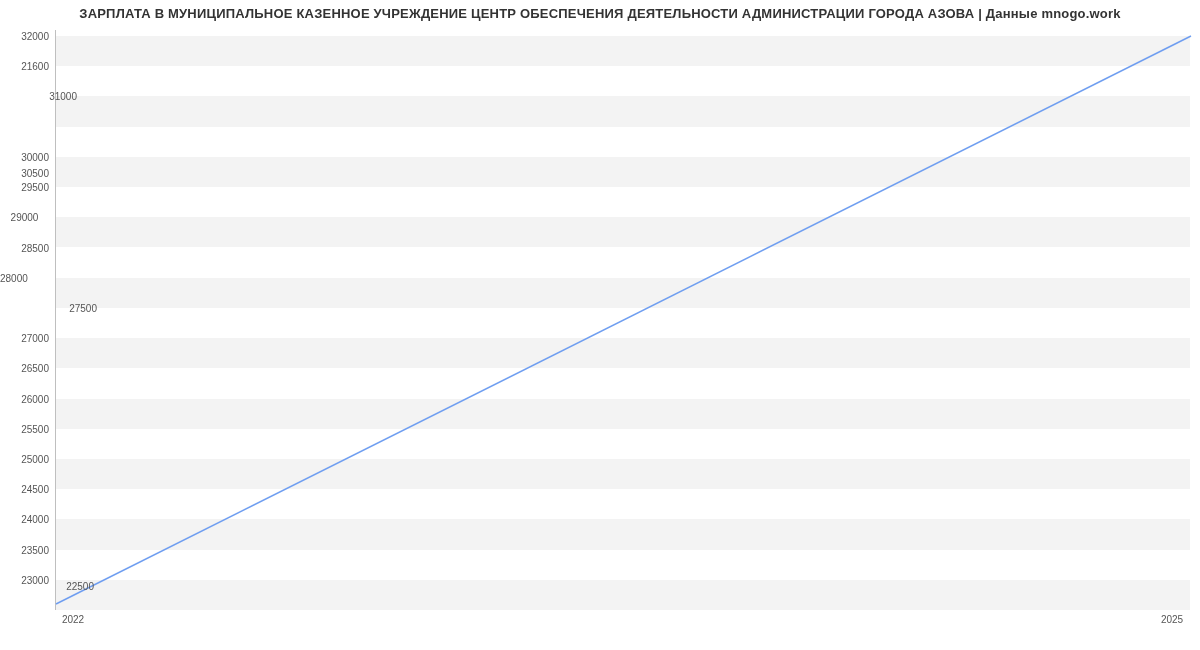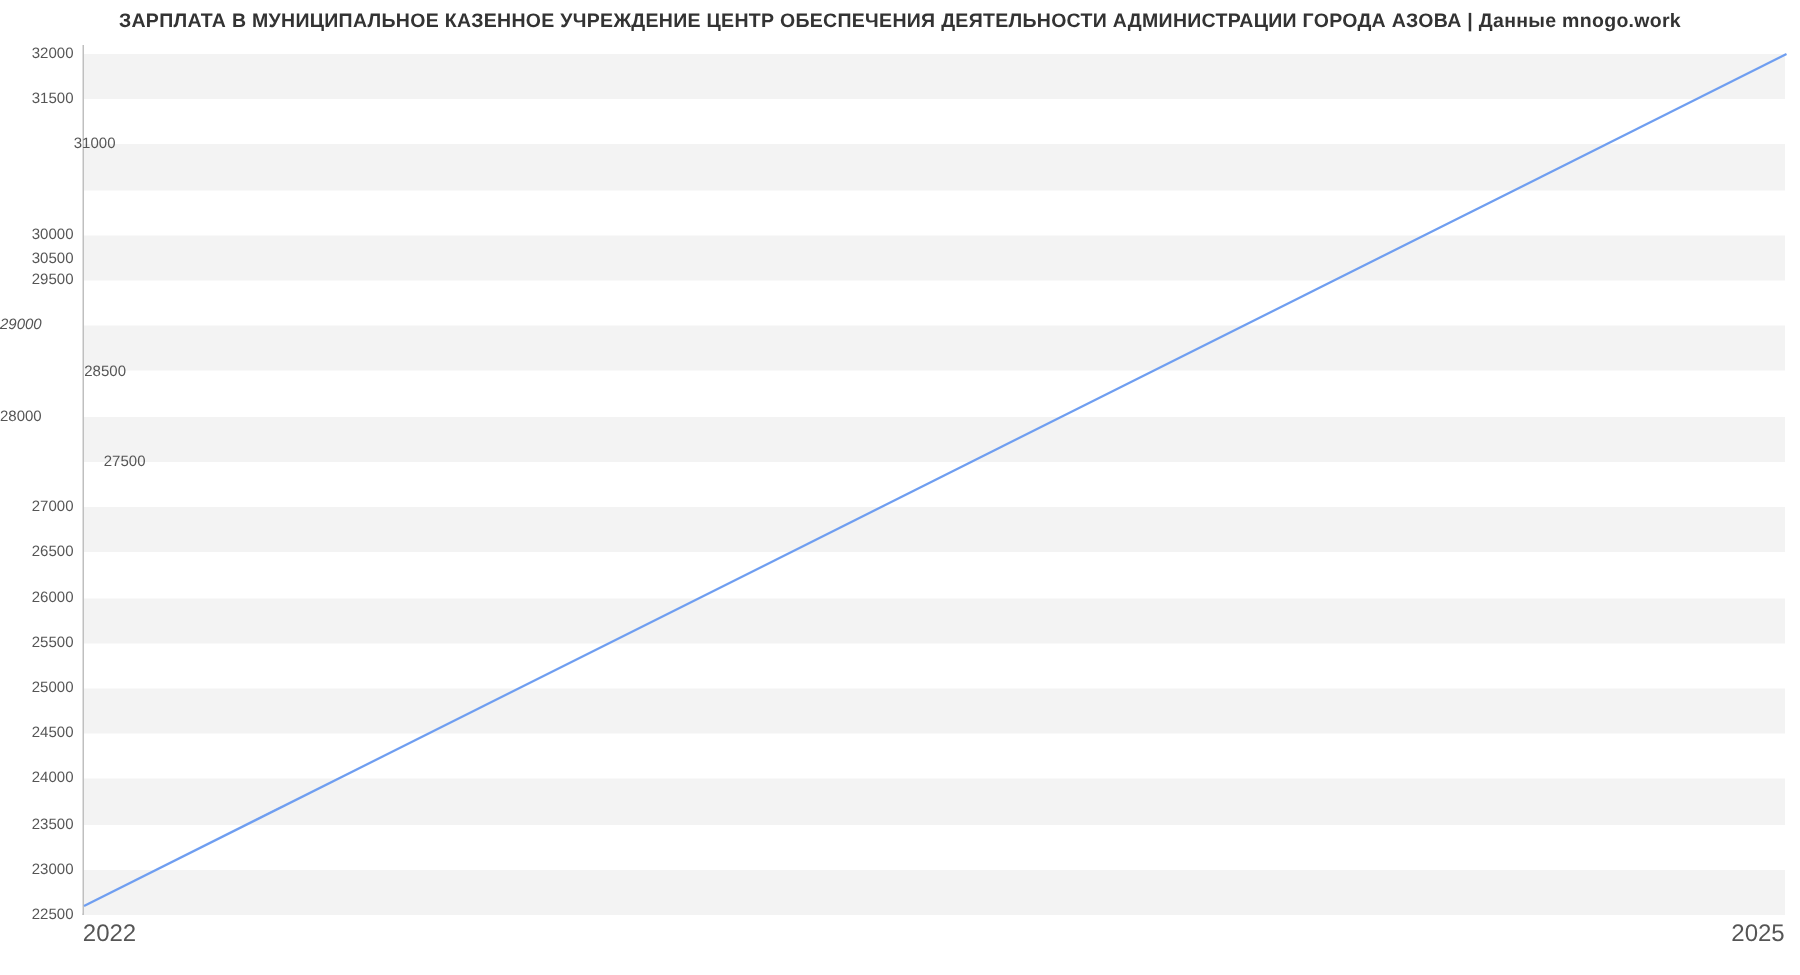--- a/index.html
+++ b/index.html
@@ -48,21 +48,21 @@
     right: 1150px; 
     width: 50px;
     text-align: right;
     font-size: 10px;
     color: #555;
     transform: translateY(-50%);
   }
   .x-tick-label {
     position: absolute;
     top: 614px;
-    font-size: 16px;
+    font-size: 10px;
     color: #555;
     transform: translateX(-50%);
   }
   svg.line-layer {
     position: absolute;
     left: 0;
     top: 0;
     width: 100%;
     height: 100%;
     overflow: visible;
@@ -87,35 +87,35 @@
       <div class="gridband" style="top: 247.708px; height: 30.2083px;"></div>
       <div class="gridband" style="top: 308.125px; height: 30.2083px;"></div>
       <div class="gridband" style="top: 368.542px; height: 30.2083px;"></div>
       <div class="gridband" style="top: 428.958px; height: 30.2083px;"></div>
       <div class="gridband" style="top: 489.375px; height: 30.2083px;"></div>
       <div class="gridband" style="top: 549.792px; height: 30.2083px;"></div>
       <svg class="line-layer" id="svg">
         <path d="M0 573.9583333333334 L1135 6.041666666666629" class="series-line"></path>
       </svg>
   </div>
-<div class="y-tick-label" style="top: 610px; left: 0px; width: 49px; text-align: right;">22500</div>
+<div class="y-tick-label" style="top: 586px; left: 0px; width: 49px; text-align: right; padding-left: 45px;">22500</div>
     <div class="y-tick-label" style="top: 579.792px; left: 0px; width: 49px; text-align: right;">23000</div>
     <div class="y-tick-label" style="top: 549.583px; left: 0px; width: 49px; text-align: right;">23500</div>
     <div class="y-tick-label" style="top: 519.375px; left: 0px; width: 49px; text-align: right;">24000</div>
     <div class="y-tick-label" style="top: 489.167px; left: 0px; width: 49px; text-align: right;">24500</div>
     <div class="y-tick-label" style="top: 458.958px; left: 0px; width: 49px; text-align: right;">25000</div>
     <div class="y-tick-label" style="top: 428.75px; left: 0px; width: 49px; text-align: right;">25500</div>
     <div class="y-tick-label" style="top: 398.542px; left: 0px; width: 49px; text-align: right;">26000</div>
     <div class="y-tick-label" style="top: 368.333px; left: 0px; width: 49px; text-align: right;">26500</div>
     <div class="y-tick-label" style="top: 338.125px; left: 0px; width: 49px; text-align: right;">27000</div>
     <div class="y-tick-label" style="top: 307.917px; left: 0px; width: 49px; text-align: right; margin-left: 48px;">27500</div>
     <div class="y-tick-label" style="top: 277.708px; left: 0px; width: 49px; text-align: left;">28000</div>
-    <div class="y-tick-label" style="top: 247.5px; left: 0px; width: 49px; text-align: right; padding-left: 35px;">28500</div>
-    <div class="y-tick-label" style="top: 217.292px; left: 0px; width: 49px; text-align: left; font-style: italic;">29000</div>
+    <div class="y-tick-label" style="top: 247.5px; left: 0px; width: 49px; text-align: right;">28500</div>
+    <div class="y-tick-label" style="top: 217.292px; left: 0px; width: 49px; text-align: center;">29000</div>
     <div class="y-tick-label" style="top: 187.083px; left: 0px; width: 49px; text-align: right;">29500</div>
     <div class="y-tick-label" style="top: 156.875px; left: 0px; width: 49px; text-align: right;">30000</div>
     <div class="y-tick-label" style="top: 126.667px; left: 0px; width: 49px; text-align: right; margin-top: 46px;">30500</div>
     <div class="y-tick-label" style="top: 96.4583px; left: 0px; width: 49px; text-align: right; padding-left: 28px;">31000</div>
-    <div class="y-tick-label" style="top: 66.25px; left: 0px; width: 49px; text-align: right;">31500</div>
+    <div class="y-tick-label" style="top: 66.25px; left: 0px; width: 49px; text-align: right;">21600</div>
     <div class="y-tick-label" style="top: 36.0417px; left: 0px; width: 49px; text-align: right;">32000</div>
     <div class="x-tick-label" style="left: 73px;">2022</div>
     <div class="x-tick-label" style="left: 1172px;">2025</div>
   </div>
 
 </body></html>

